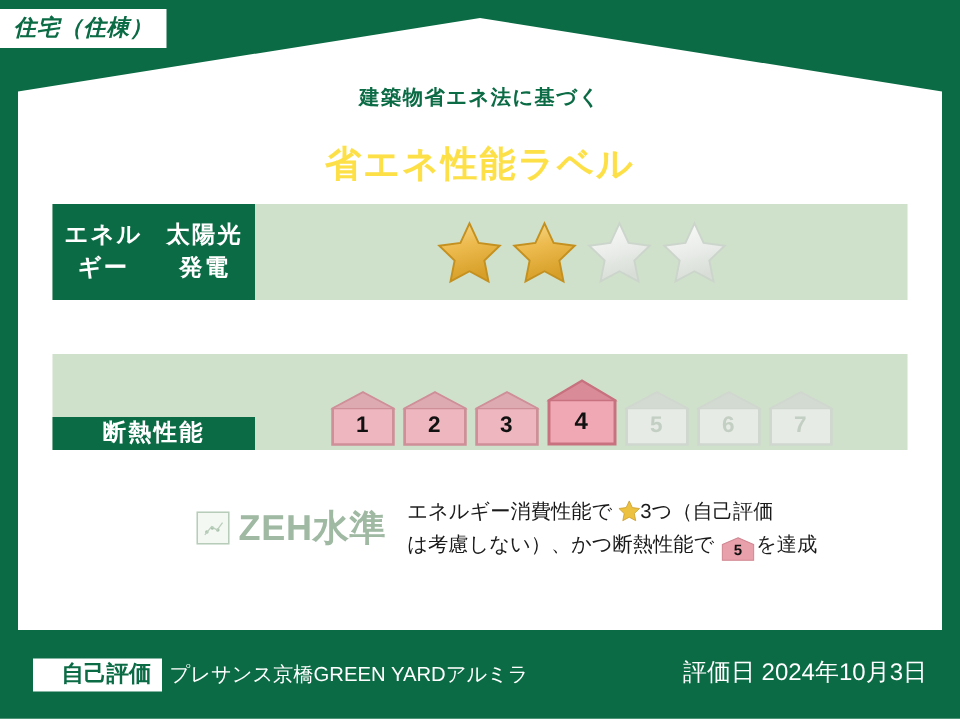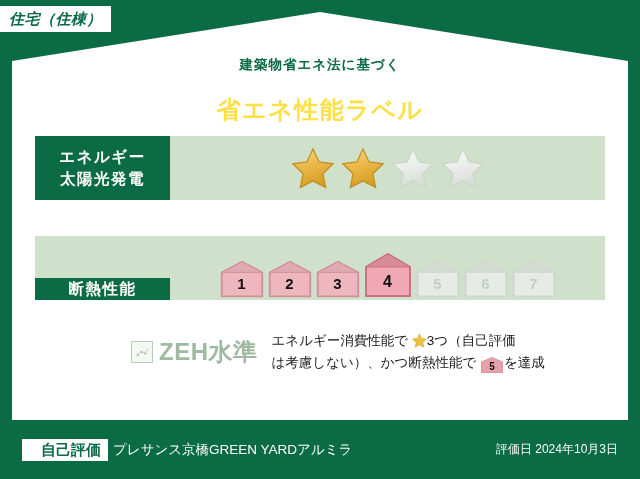--- a/index.html
+++ b/index.html
@@ -64,21 +64,21 @@
   #row-energy    { top: 136px; }
   #row-insulation{ top: 236px; align-items: flex-end; }
 
   .row-head {
     width: 135px; flex: none;
     background: #0b6b45;
     color: #ffffff;
     font-weight: bold;
     font-size: 15.5px;
     letter-spacing: 1.5px;
-    display: flex; flex-direction: column;
+    display: flex; flex-direction: row;
     align-items: center; justify-content: center;
     line-height: 1.45;
     text-align: center;
   }
   .row-body {
     flex: 1;
     display: flex;
     align-items: center;
     justify-content: center;
     gap: 6px;
@@ -168,21 +168,21 @@
     font-weight: bold; font-size: 15px;
     padding: 3px 7px 4px 19px; line-height: 1;
     white-space: nowrap;
   }
   #building-name {
     color: #ffffff; font-size: 13.5px; white-space: nowrap;
   }
   #footer-right {
     margin-left: auto; text-align: right;
   }
-  #eval-date { color: #ffffff; font-size: 12px; line-height: 1.3; }
+  #eval-date { color: #ffffff; font-size: 16px; line-height: 1.3; }
   #label-id {
     color: #ffffff; font-size: 10.5px;
     font-family: "Liberation Mono", "DejaVu Sans Mono", monospace;
     line-height: 1.3; opacity: 0.95;
   }
 </style>
 </head>
 <body>
 
 <div id="label-frame">

